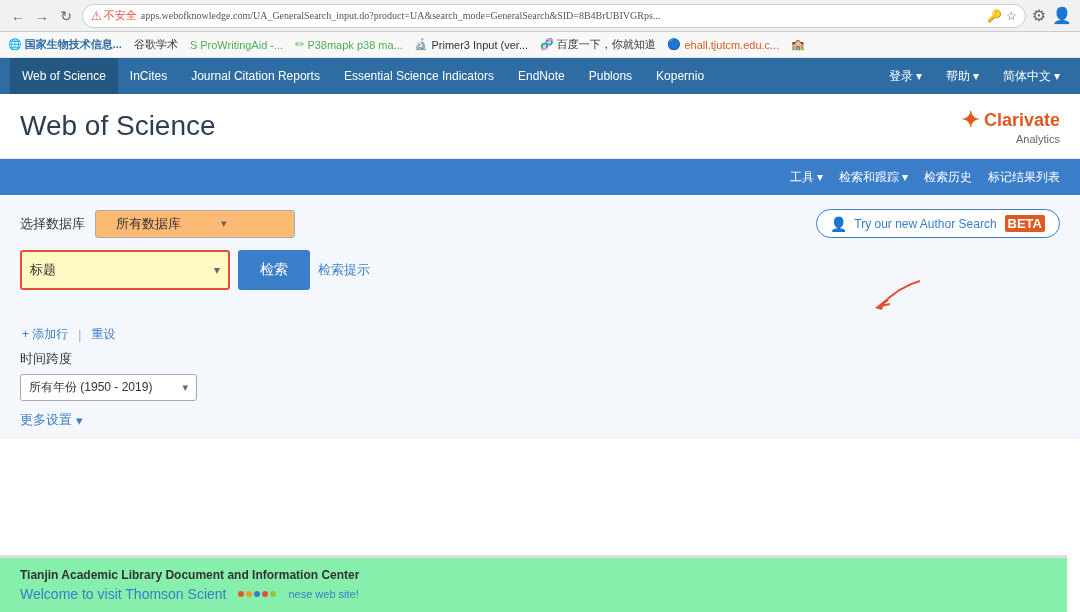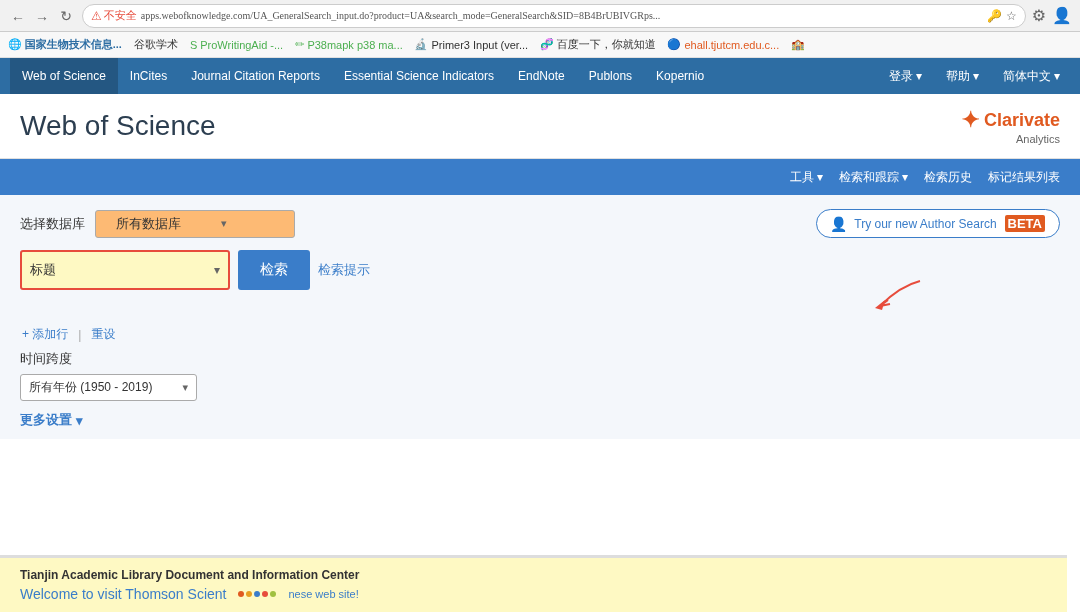--- a/index.html
+++ b/index.html
@@ -269,26 +269,25 @@
     .date-select-arrow { color: #666; font-size: 11px; }
 
     
     .more-settings {
       color: #3a7dc9;
       font-size: 13px;
       cursor: pointer;
       display: inline-flex;
       align-items: center;
       gap: 4px;
-      font-weight: bold;
     }
 
     
     .footer-area {
-      background: #fef9c3;
+      background: #86efac;
       border-top: 3px solid #ddd;
       padding: 10px 20px;
       position: absolute;
       bottom: 0;
       left: 0;
       right: 13px;
     }
     .footer-title { font-size: 12px; font-weight: bold; color: #333; margin-bottom: 4px; }
     .footer-content { display: flex; align-items: center; gap: 8px; font-size: 11px; color: #3a7dc9; }
 

